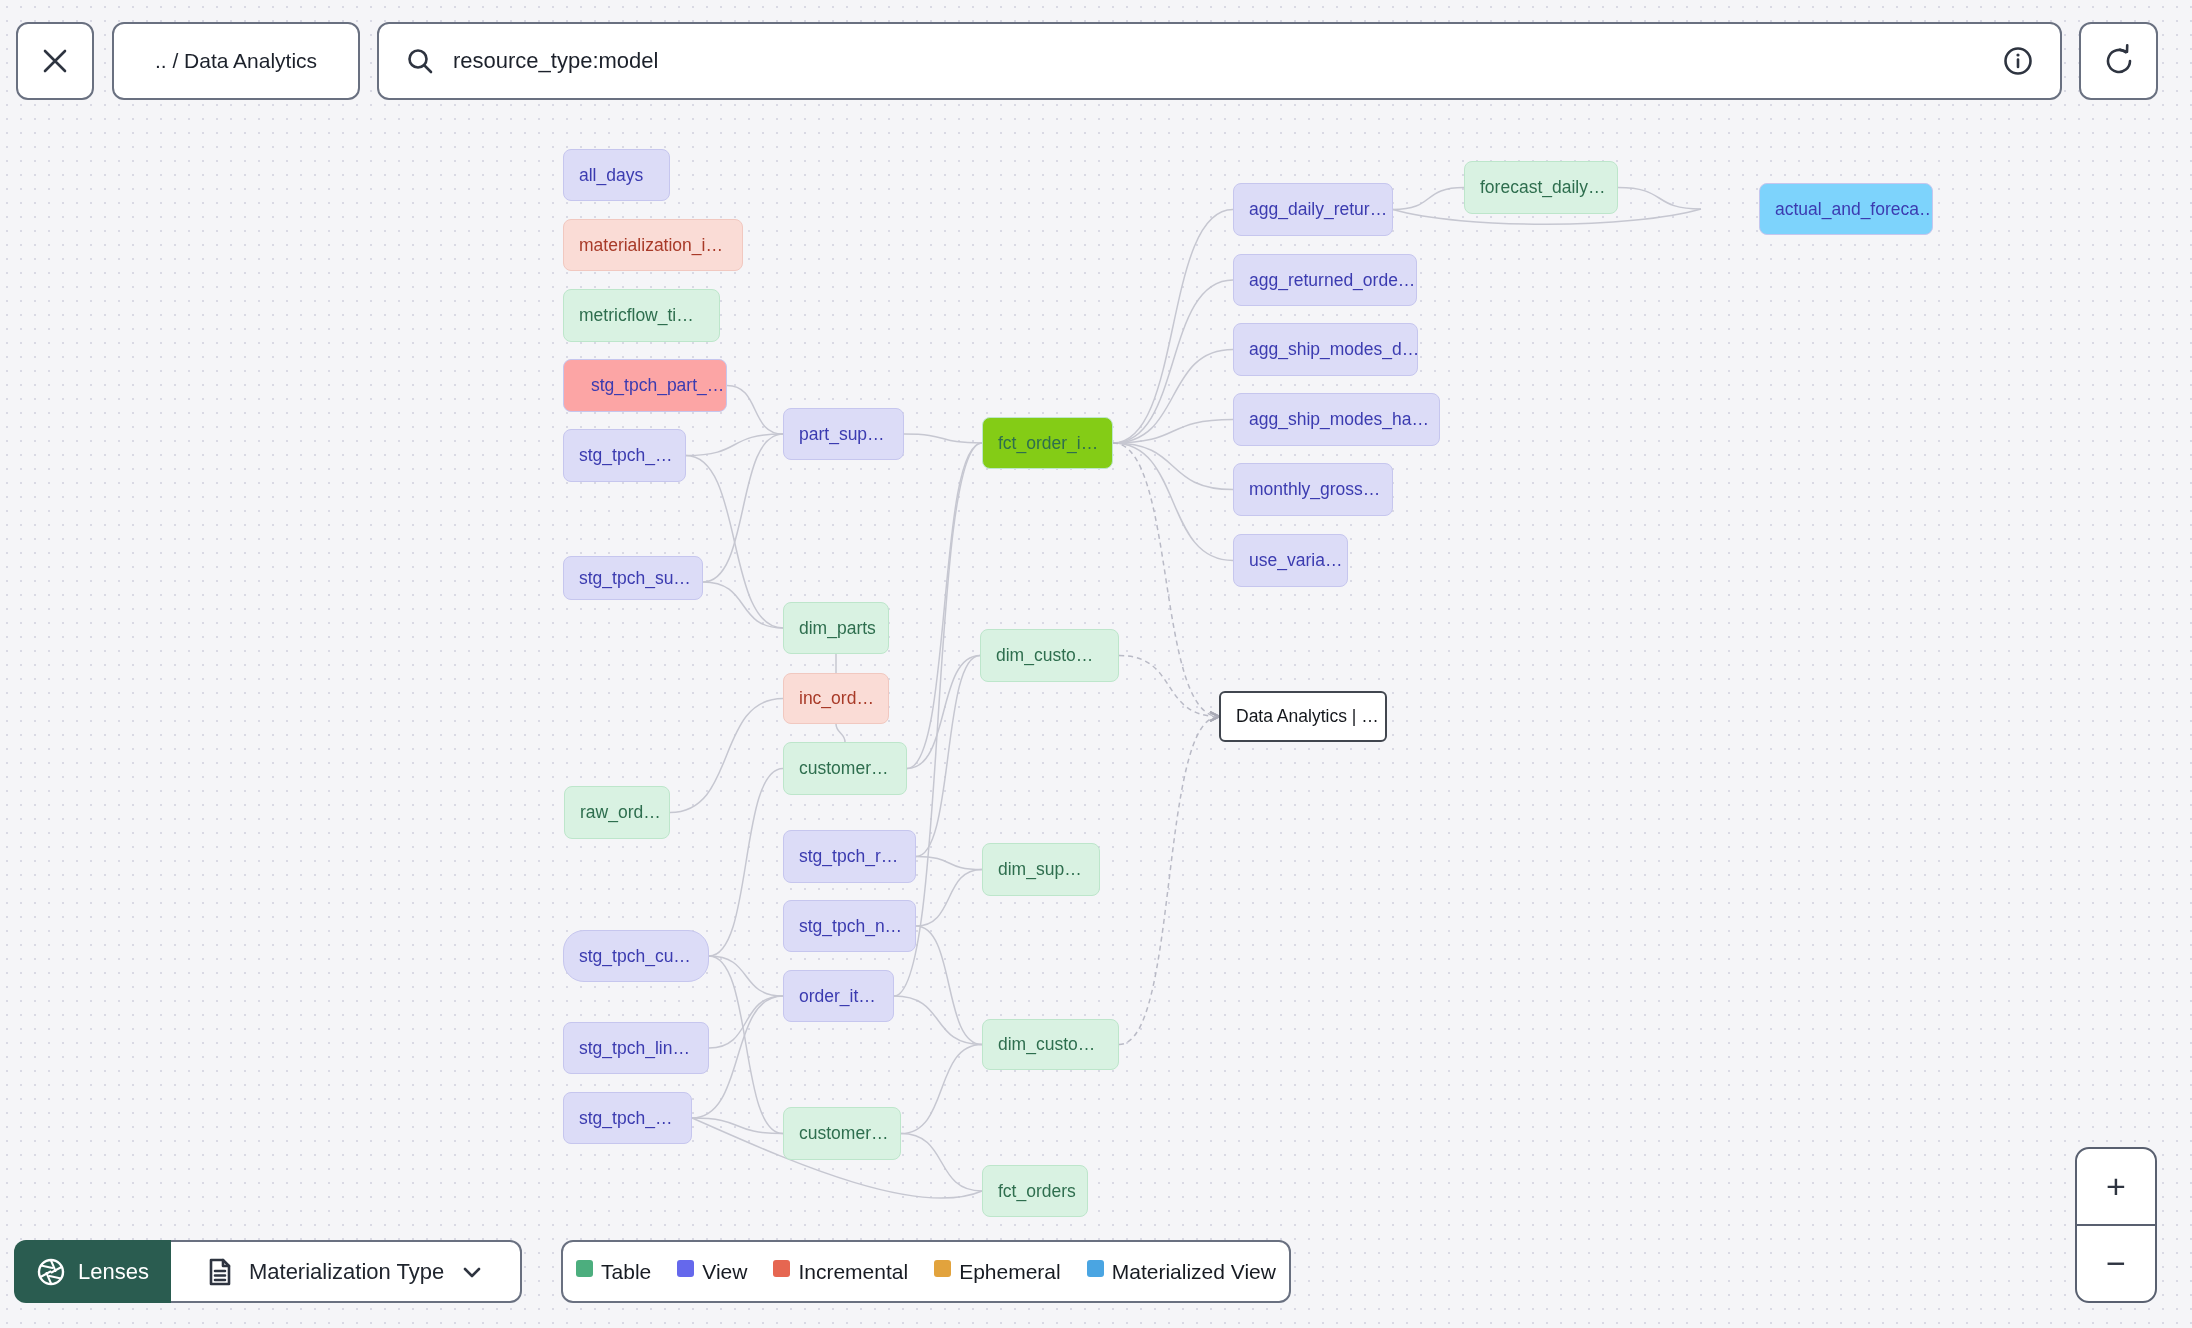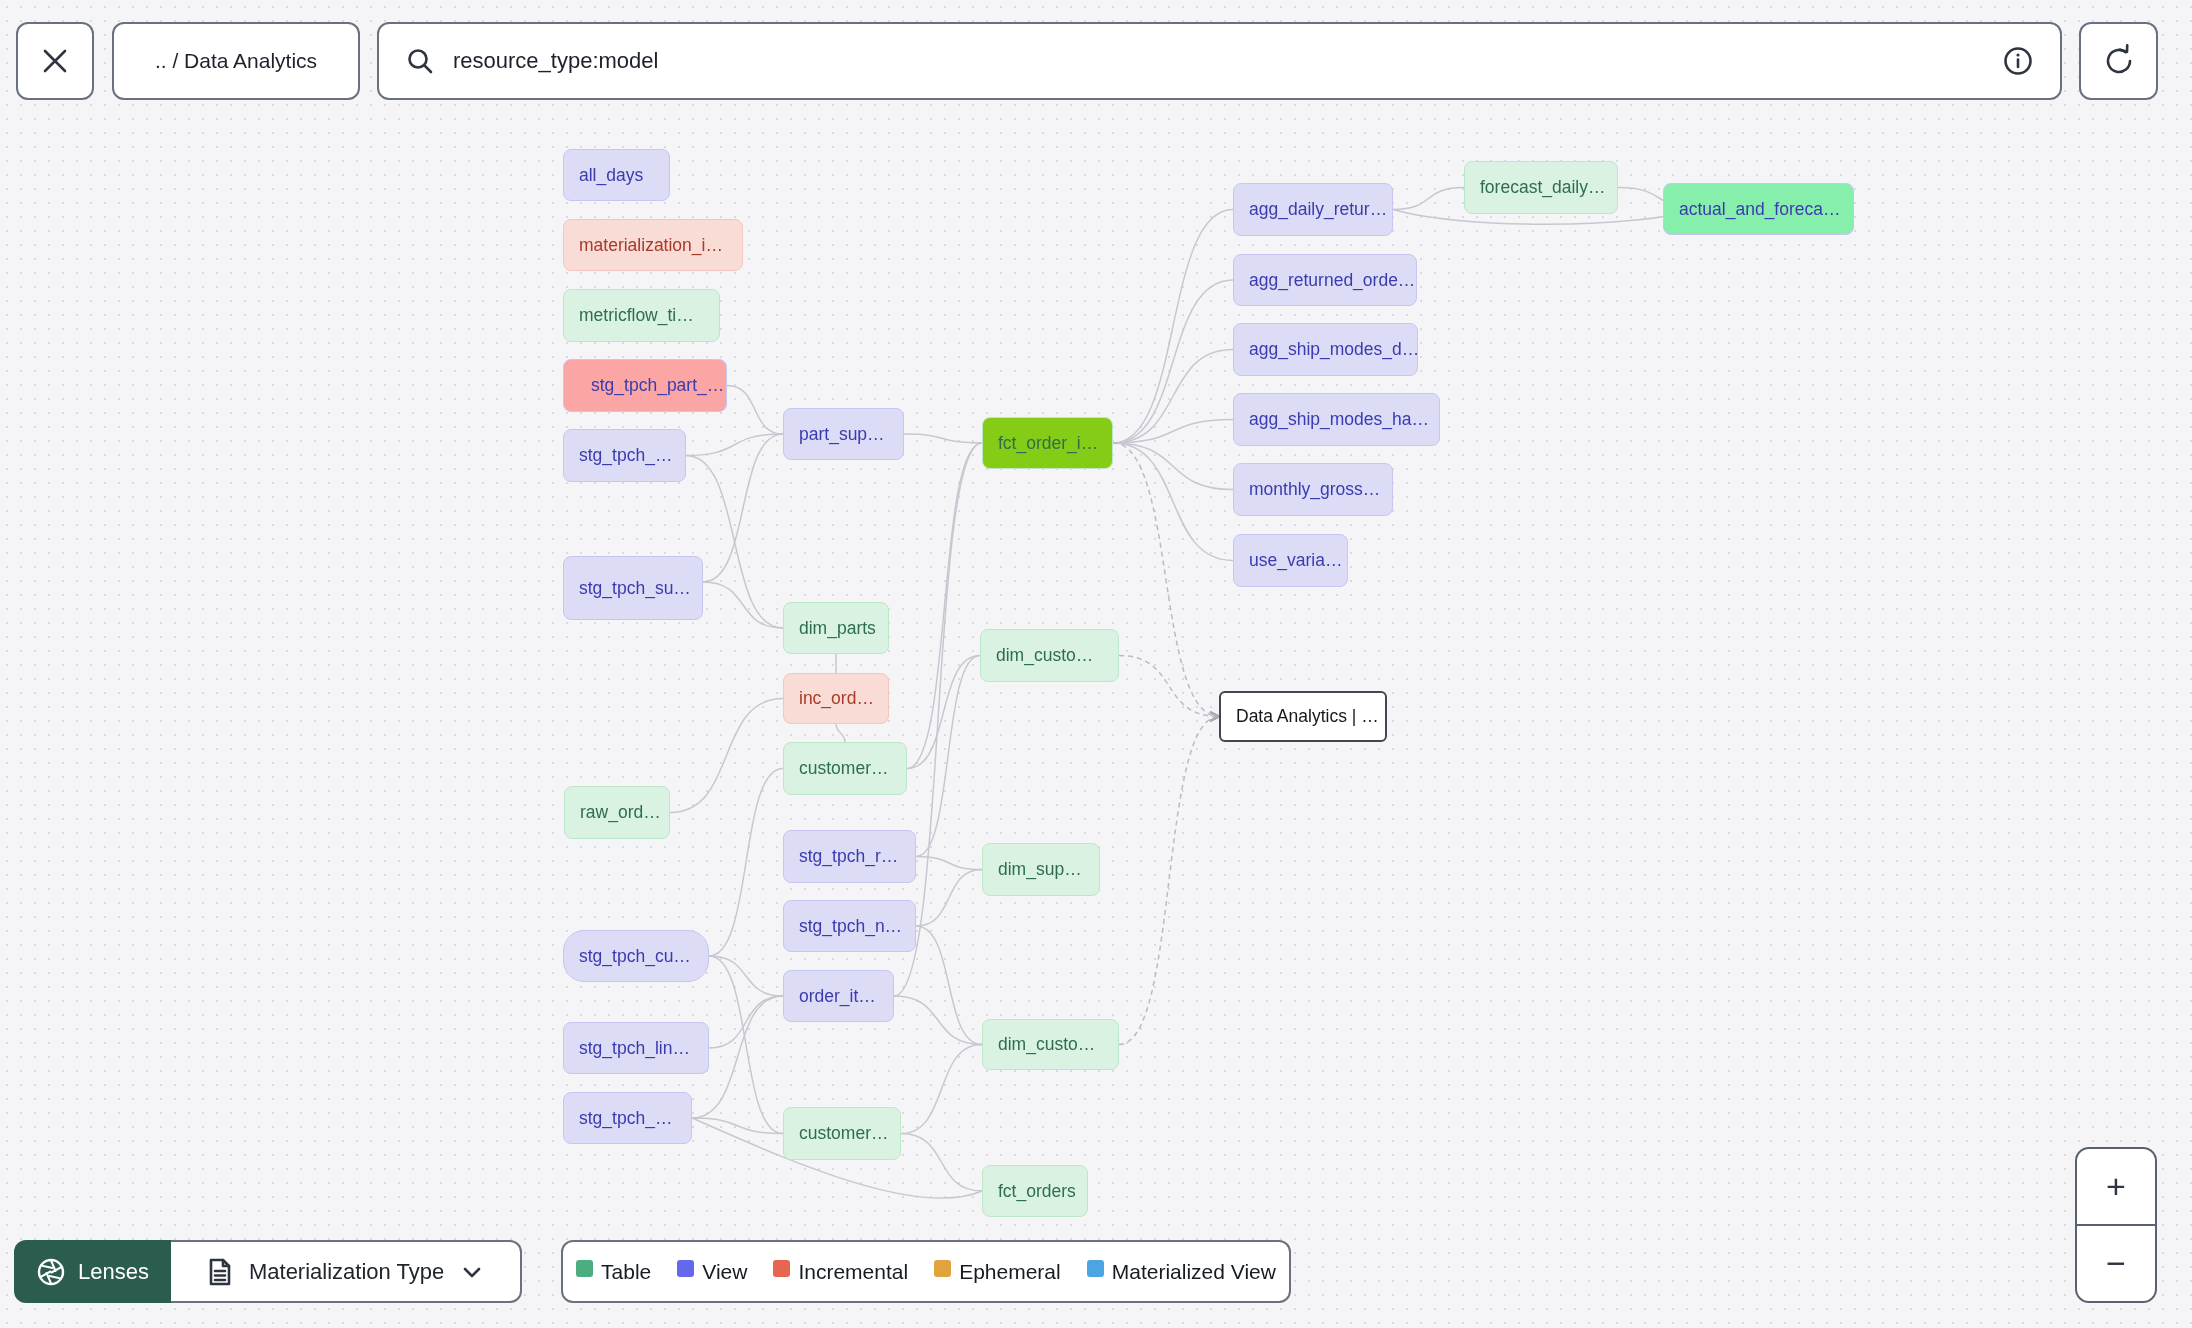--- a/index.html
+++ b/index.html
@@ -142,21 +142,21 @@
     <path d="M1113,443 C1176.6,443 1155.4,716.5 1219,716.5" fill="none" stroke="#b9bac6" stroke-width="1.5" stroke-dasharray="5 4" marker-end="url(#arrow)"></path>
     <path d="M1119,655.5 C1179,655.5 1159,716.5 1219,716.5" fill="none" stroke="#b9bac6" stroke-width="1.5" stroke-dasharray="5 4" marker-end="url(#arrow)"></path>
     <path d="M1119,1044.5 C1179,1044.5 1159,716.5 1219,716.5" fill="none" stroke="#b9bac6" stroke-width="1.5" stroke-dasharray="5 4" marker-end="url(#arrow)"></path>
   </svg>
 <div id="nodes-layer">
     <div class="node view" style="background: rgb(220, 220, 247); border-color: rgb(198, 198, 238); color: rgb(59, 59, 176); left: 563px; top: 149px; width: 107px; height: 52px;">all_days</div>
     <div class="node incremental" style="background: rgb(250, 220, 214); border-color: rgb(241, 200, 192); color: rgb(168, 58, 40); left: 563px; top: 219px; width: 180px; height: 52px;">materialization_i…</div>
     <div class="node table" style="background: rgb(217, 242, 226); border-color: rgb(189, 230, 203); color: rgb(46, 110, 78); left: 563px; top: 289px; width: 157px; height: 53px;">metricflow_ti…</div>
     <div class="node view" style="background: #fca5a5; border-color: rgb(198, 198, 238); color: rgb(59, 59, 176); left: 563px; top: 359px; width: 164px; height: 53px; padding-left: 27px;">stg_tpch_part_…</div>
     <div class="node view" style="background: rgb(220, 220, 247); border-color: rgb(198, 198, 238); color: rgb(59, 59, 176); left: 563px; top: 429px; width: 123px; height: 53px;">stg_tpch_…</div>
-    <div class="node view" style="background: rgb(220, 220, 247); border-color: rgb(198, 198, 238); color: rgb(59, 59, 176); left: 563px; top: 556px; width: 140px; height: 64px;">stg_tpch_su…</div>
+    <div class="node view" style="background: rgb(220, 220, 247); border-color: rgb(198, 198, 238); color: rgb(59, 59, 176); left: 563px; top: 556px; width: 140px; height: 44px;">stg_tpch_su…</div>
     <div class="node table" style="background: rgb(217, 242, 226); border-color: rgb(189, 230, 203); color: rgb(46, 110, 78); left: 564px; top: 786px; width: 106px; height: 53px;">raw_ord…</div>
     <div class="node view" style="background: rgb(220, 220, 247); border-color: rgb(198, 198, 238); color: rgb(59, 59, 176); left: 563px; top: 930px; width: 146px; height: 52px; border-radius: 21px;">stg_tpch_cu…</div>
     <div class="node view" style="background: rgb(220, 220, 247); border-color: rgb(198, 198, 238); color: rgb(59, 59, 176); left: 563px; top: 1022px; width: 146px; height: 52px;">stg_tpch_lin…</div>
     <div class="node view" style="background: rgb(220, 220, 247); border-color: rgb(198, 198, 238); color: rgb(59, 59, 176); left: 563px; top: 1092px; width: 129px; height: 52px;">stg_tpch_…</div>
     <div class="node view" style="background: rgb(220, 220, 247); border-color: rgb(198, 198, 238); color: rgb(59, 59, 176); left: 783px; top: 408px; width: 121px; height: 52px;">part_sup…</div>
     <div class="node table" style="background: rgb(217, 242, 226); border-color: rgb(189, 230, 203); color: rgb(46, 110, 78); left: 783px; top: 602px; width: 106px; height: 52px;">dim_parts</div>
     <div class="node incremental" style="background: rgb(250, 220, 214); border-color: rgb(241, 200, 192); color: rgb(168, 58, 40); left: 783px; top: 673px; width: 106px; height: 51px;">inc_ord…</div>
     <div class="node table" style="background: rgb(217, 242, 226); border-color: rgb(189, 230, 203); color: rgb(46, 110, 78); left: 783px; top: 742px; width: 124px; height: 53px;">customer…</div>
     <div class="node view" style="background: rgb(220, 220, 247); border-color: rgb(198, 198, 238); color: rgb(59, 59, 176); left: 783px; top: 830px; width: 133px; height: 53px;">stg_tpch_r…</div>
     <div class="node view" style="background: rgb(220, 220, 247); border-color: rgb(198, 198, 238); color: rgb(59, 59, 176); left: 783px; top: 900px; width: 133px; height: 52px;">stg_tpch_n…</div>
@@ -167,21 +167,21 @@
     <div class="node table" style="background: rgb(217, 242, 226); border-color: rgb(189, 230, 203); color: rgb(46, 110, 78); left: 982px; top: 843px; width: 118px; height: 53px;">dim_sup…</div>
     <div class="node table" style="background: rgb(217, 242, 226); border-color: rgb(189, 230, 203); color: rgb(46, 110, 78); left: 982px; top: 1019px; width: 137px; height: 51px;">dim_custo…</div>
     <div class="node table" style="background: rgb(217, 242, 226); border-color: rgb(189, 230, 203); color: rgb(46, 110, 78); left: 982px; top: 1165px; width: 106px; height: 52px;">fct_orders</div>
     <div class="node view" style="background: rgb(220, 220, 247); border-color: rgb(198, 198, 238); color: rgb(59, 59, 176); left: 1233px; top: 183px; width: 160px; height: 53px;">agg_daily_retur…</div>
     <div class="node view" style="background: rgb(220, 220, 247); border-color: rgb(198, 198, 238); color: rgb(59, 59, 176); left: 1233px; top: 254px; width: 184px; height: 52px;">agg_returned_orde…</div>
     <div class="node view" style="background: rgb(220, 220, 247); border-color: rgb(198, 198, 238); color: rgb(59, 59, 176); left: 1233px; top: 323px; width: 185px; height: 53px;">agg_ship_modes_d…</div>
     <div class="node view" style="background: rgb(220, 220, 247); border-color: rgb(198, 198, 238); color: rgb(59, 59, 176); left: 1233px; top: 393px; width: 207px; height: 53px;">agg_ship_modes_ha…</div>
     <div class="node view" style="background: rgb(220, 220, 247); border-color: rgb(198, 198, 238); color: rgb(59, 59, 176); left: 1233px; top: 463px; width: 160px; height: 53px;">monthly_gross…</div>
     <div class="node view" style="background: rgb(220, 220, 247); border-color: rgb(198, 198, 238); color: rgb(59, 59, 176); left: 1233px; top: 534px; width: 115px; height: 53px;">use_varia…</div>
     <div class="node table" style="background: rgb(217, 242, 226); border-color: rgb(189, 230, 203); color: rgb(46, 110, 78); left: 1464px; top: 161px; width: 154px; height: 53px;">forecast_daily…</div>
-    <div class="node view" style="background: #86efac; border-color: rgb(198, 198, 238); color: rgb(59, 59, 176); left: 1663px; top: 183px; width: 191px; height: 52px;">actual_and_foreca…</div>
+    <div class="node view" style="background: #7dd3fc; border-color: rgb(198, 198, 238); color: rgb(59, 59, 176); left: 1759px; top: 183px; width: 174px; height: 52px;">actual_and_foreca…</div>
     <div class="node exposure" style="left: 1219px; top: 691px; width: 168px; height: 51px;">Data Analytics | …</div>
   </div>
 
 <div id="lens-control">
   <div id="lenses-button">
     <svg width="30" height="30" viewBox="0 0 30 30">
       <circle cx="15" cy="15" r="12" fill="none" stroke="#ffffff" stroke-width="2.4"></circle>
       <g stroke="#ffffff" stroke-width="2" stroke-linecap="round">
         <line x1="15" y1="3.5" x2="19.5" y2="14"></line>
         <line x1="25.5" y1="10" x2="15.5" y2="15.5"></line>

